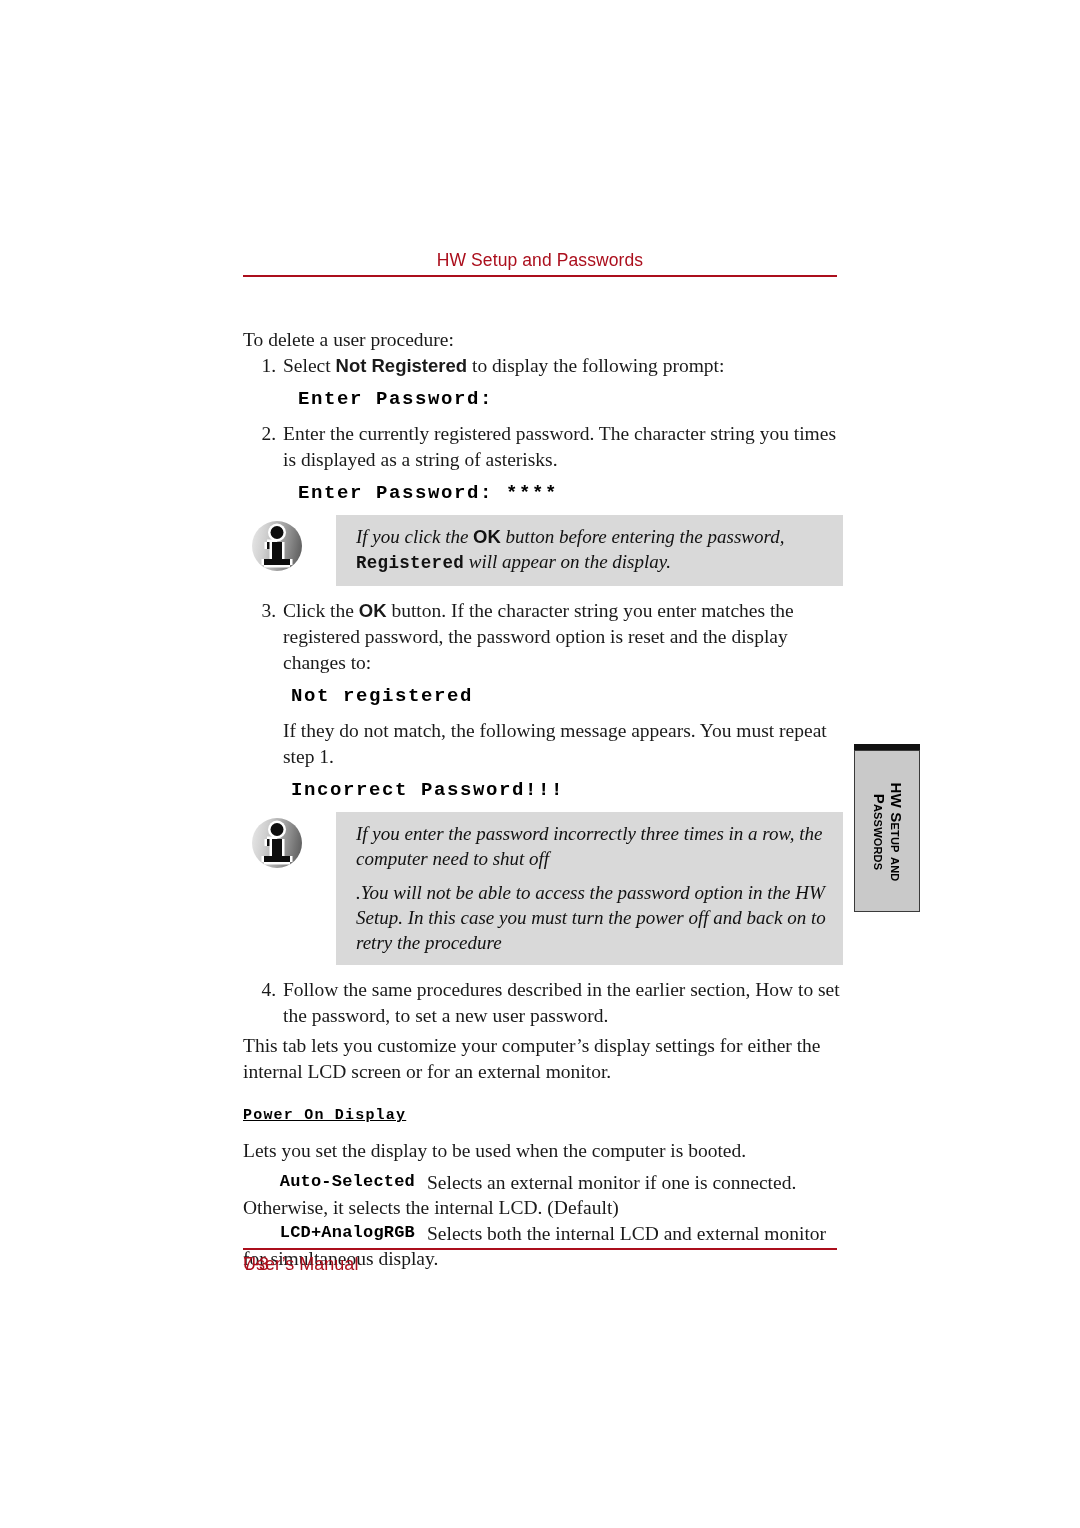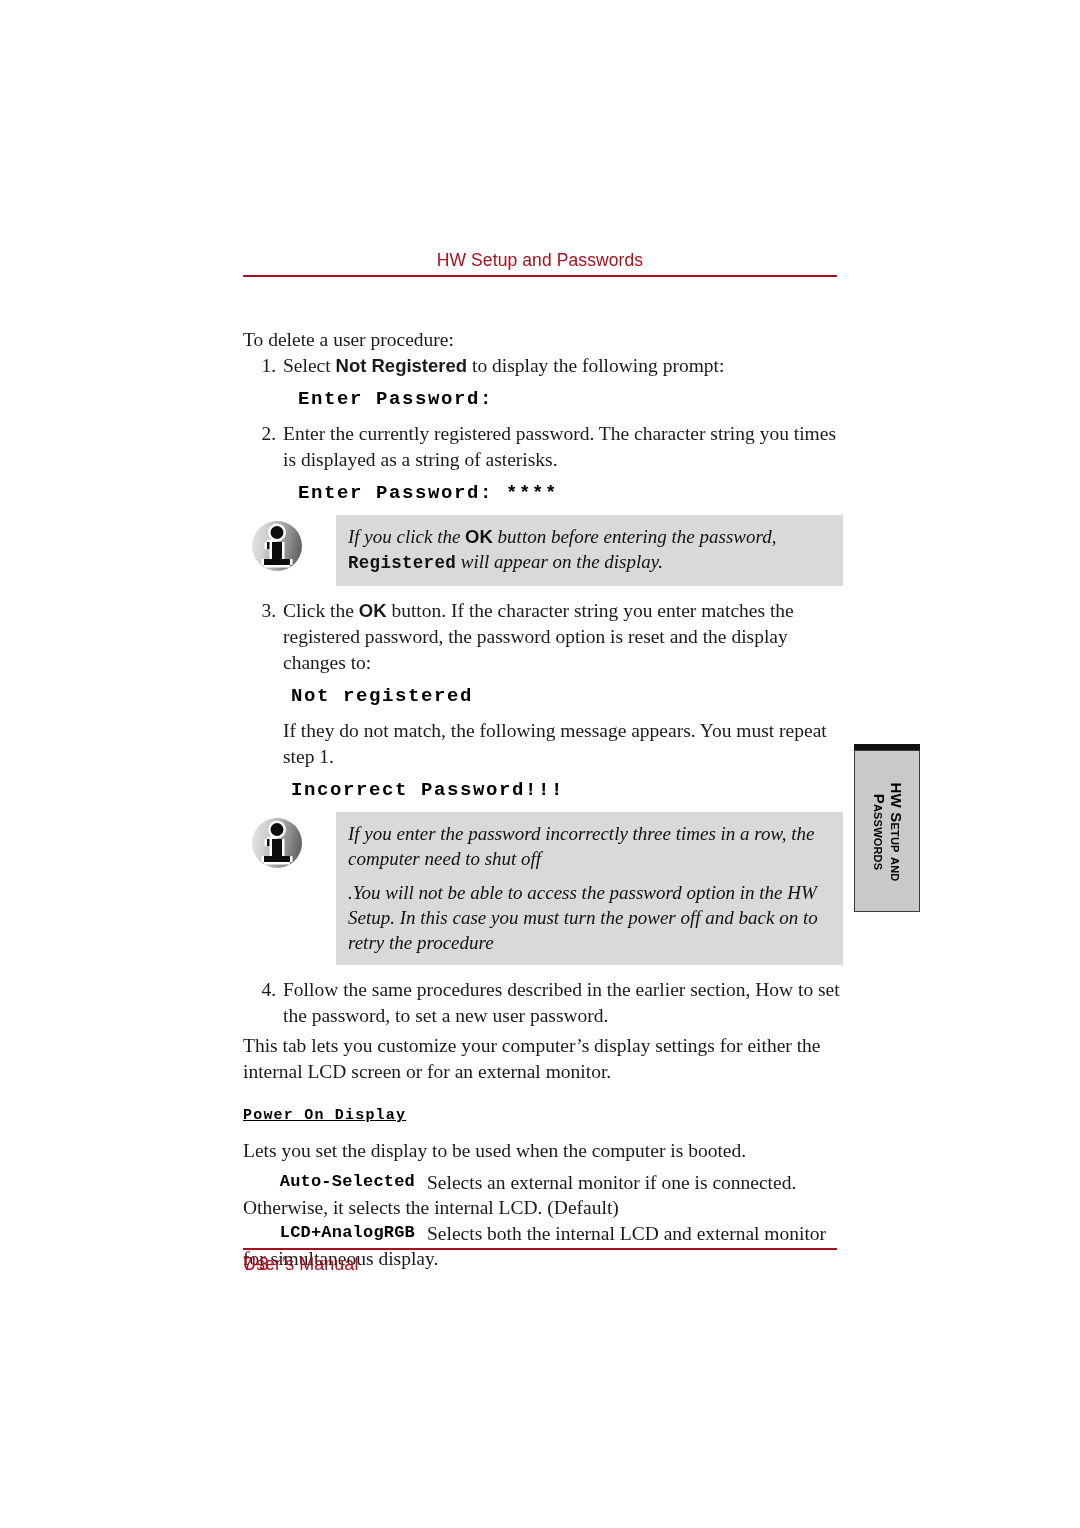--- a/index.html
+++ b/index.html
@@ -157,21 +157,21 @@
     top: 38px;
     transform: translateX(-50%);
     width: 26px;
     height: 6px;
     background: #0d0d0d;
     box-shadow: 0 2.5px 0 0 #fff, -2.5px 0 0 0 #fff, 2.5px 0 0 0 #fff;
   }
   .note-body {
     margin-left: 93px;
     background: #d9d9d9;
-    padding: 9px 12px 10px 12px;
+    padding: 9px 12px 10px 20px;
     min-height: 40px;
   }
   .note-body p {
     margin: 0;
     font-style: italic;
     font-size: 19px;
     line-height: 25px;
     color: #111;
   }
   .note-body p + p {

